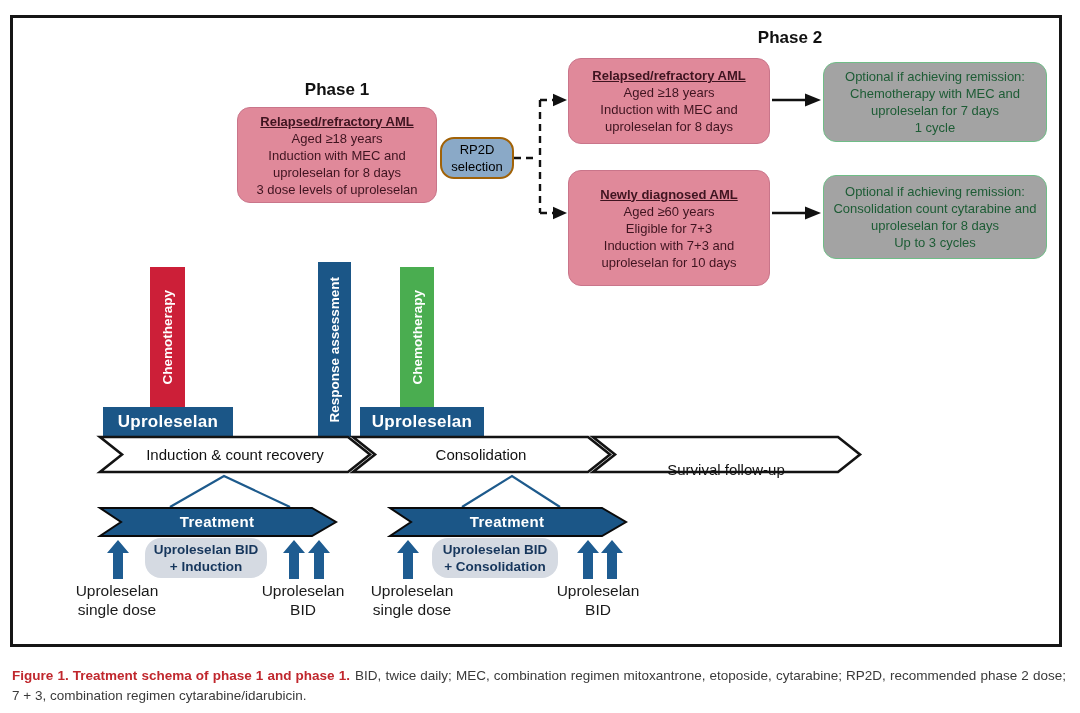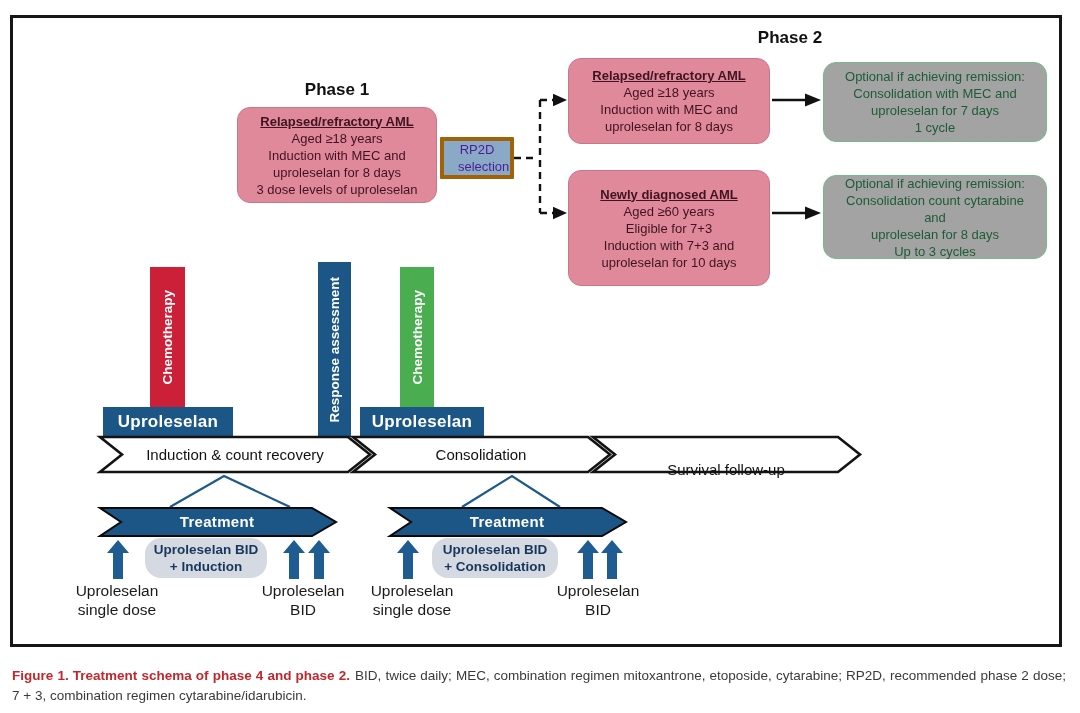--- a/index.html
+++ b/index.html
@@ -7,24 +7,24 @@
     width:1080px;height:713px;position:relative;background:#ffffff;
     font-family:"Liberation Sans", sans-serif;color:#1a1a1a;overflow:hidden;
   }
   .abs{position:absolute;box-sizing:border-box;}
   .fig-border{left:10px;top:15px;width:1052px;height:632px;border:3px solid #161616;background:#fff;}
   .overlay{left:0;top:0;pointer-events:none;}
 
   .phase-title{font-size:17px;font-weight:bold;text-align:center;color:#111;}
 
   .box{display:flex;flex-direction:column;justify-content:center;text-align:center;
-       font-size:13px;line-height:17px;border-radius:13px;padding:4px 14px;}
+       font-size:13px;line-height:17px;border-radius:13px;padding:4px 6px;}
   .pink{background:#e0899a;border:1px solid #c9758a;color:#3f1420;}
   .green{background:#a3a3a3;border:1px solid #6fbd87;color:#1d5c35;}
-  .steel{background:#8aa9c7;border:4px solid #a16207;color:#4c1d95;border-radius:1px;}
+  .steel{background:#8aa9c7;border:2px solid #a16207;color:#000000;border-radius:14px;}
   .heading{font-weight:bold;text-decoration:underline;}
 
   .vbar{display:flex;align-items:center;justify-content:center;color:#fff;
         font-weight:bold;font-size:13.5px;}
   .vbar span{writing-mode:vertical-rl;transform:rotate(180deg);white-space:nowrap;}
   .bar-red{background:#cc1f38;}
   .bar-blue{background:#1b5687;}
   .bar-green{background:#4aad50;}
 
   .upro-box{background:#1b5687;color:#fff;font-weight:bold;font-size:17px;
@@ -64,21 +64,21 @@
 </div>
 
 <div class="abs box pink" style="left:568px;top:58px;width:202px;height:86px;">
   <div class="heading">Relapsed/refractory AML</div>
   <div>Aged ≥18 years</div>
   <div>Induction with MEC and</div>
   <div>uproleselan for 8 days</div>
 </div>
 <div class="abs box green" style="left:823px;top:62px;width:224px;height:80px;">
   <div>Optional if achieving remission:</div>
-  <div>Consolidation with MEC and</div>
+  <div>Chemotherapy with MEC and</div>
   <div>uproleselan for 7 days</div>
   <div>1 cycle</div>
 </div>
 
 <div class="abs box pink" style="left:568px;top:170px;width:202px;height:116px;">
   <div class="heading">Newly diagnosed AML</div>
   <div>Aged ≥60 years</div>
   <div>Eligible for 7+3</div>
   <div>Induction with 7+3 and</div>
   <div>uproleselan for 10 days</div>
@@ -162,14 +162,14 @@
 <div class="abs dose-label" style="left:345px;top:581px;width:134px;">
   <div>Uproleselan</div>
   <div>single dose</div>
 </div>
 <div class="abs dose-label" style="left:531px;top:581px;width:134px;">
   <div>Uproleselan</div>
   <div>BID</div>
 </div>
 
 <div class="abs caption" style="left:12px;top:666px;width:1054px;">
-  <span class="cap-title">Figure 1. Treatment schema of phase 4 and phase 2.</span><span>BID, twice daily; MEC, combination regimen mitoxantrone, etoposide, cytarabine; RP2D, recommended phase 2 dose; 7 + 3, combination regimen cytarabine/idarubicin.</span>
+  <span class="cap-title">Figure 1. Treatment schema of phase 1 and phase 1.</span><span>BID, twice daily; MEC, combination regimen mitoxantrone, etoposide, cytarabine; RP2D, recommended phase 2 dose; 7 + 3, combination regimen cytarabine/idarubicin.</span>
 </div>
 
 </body></html>

